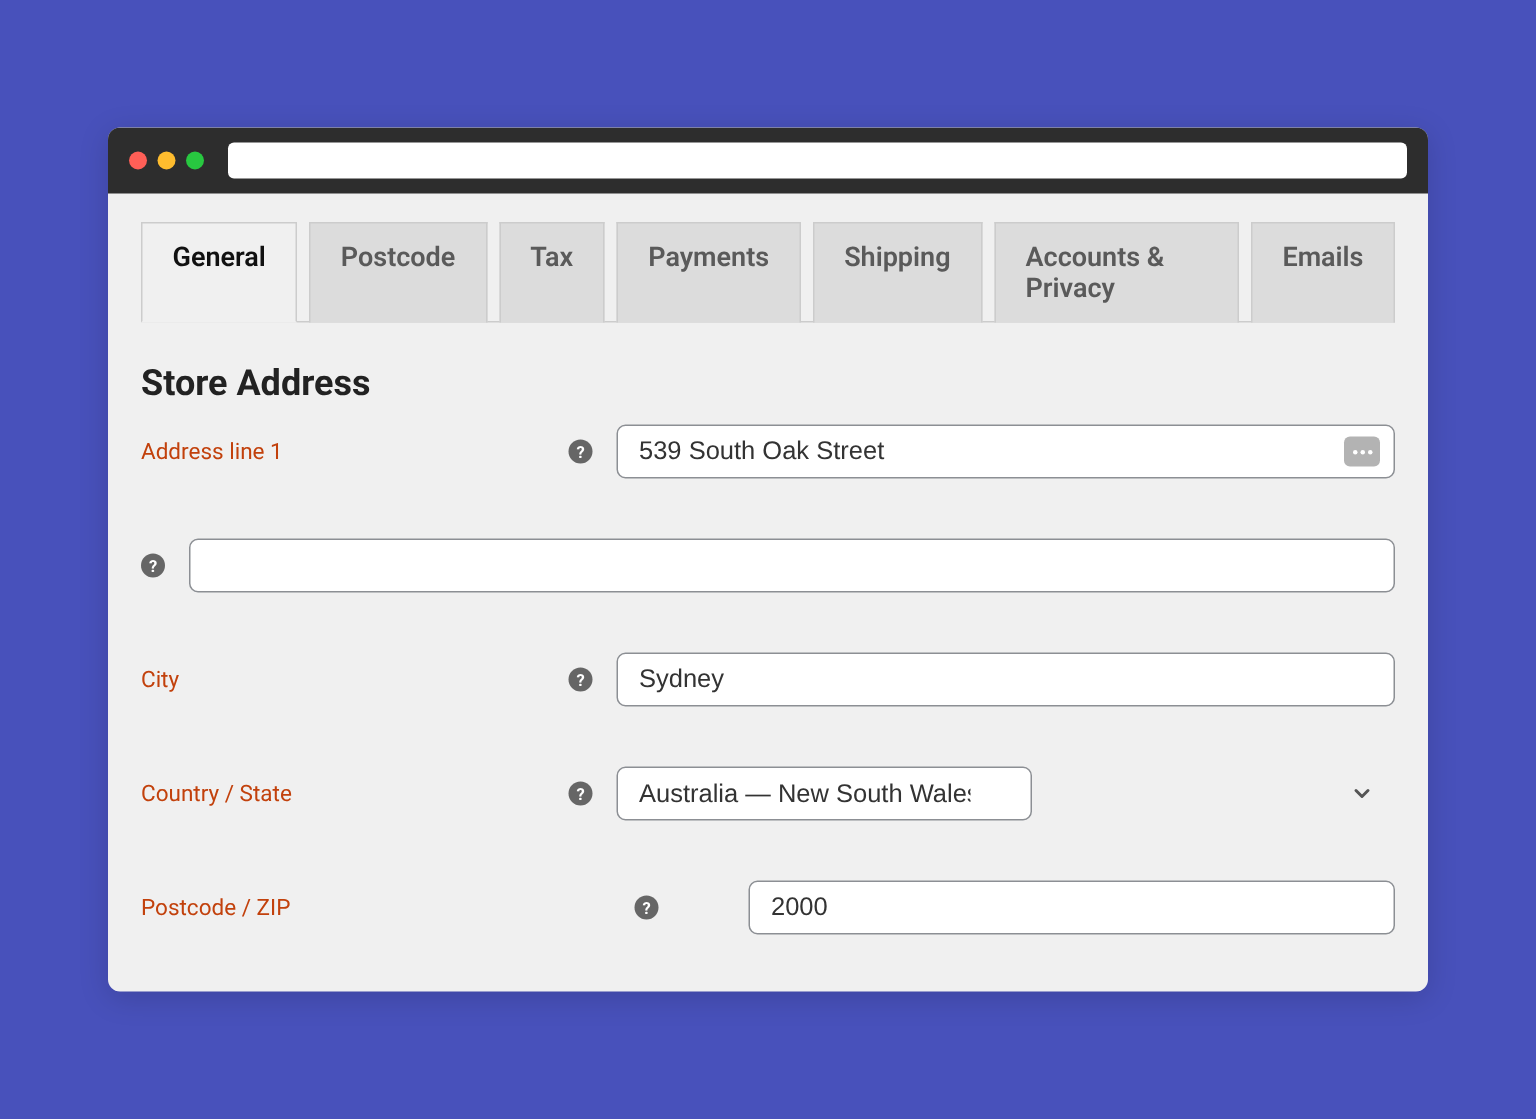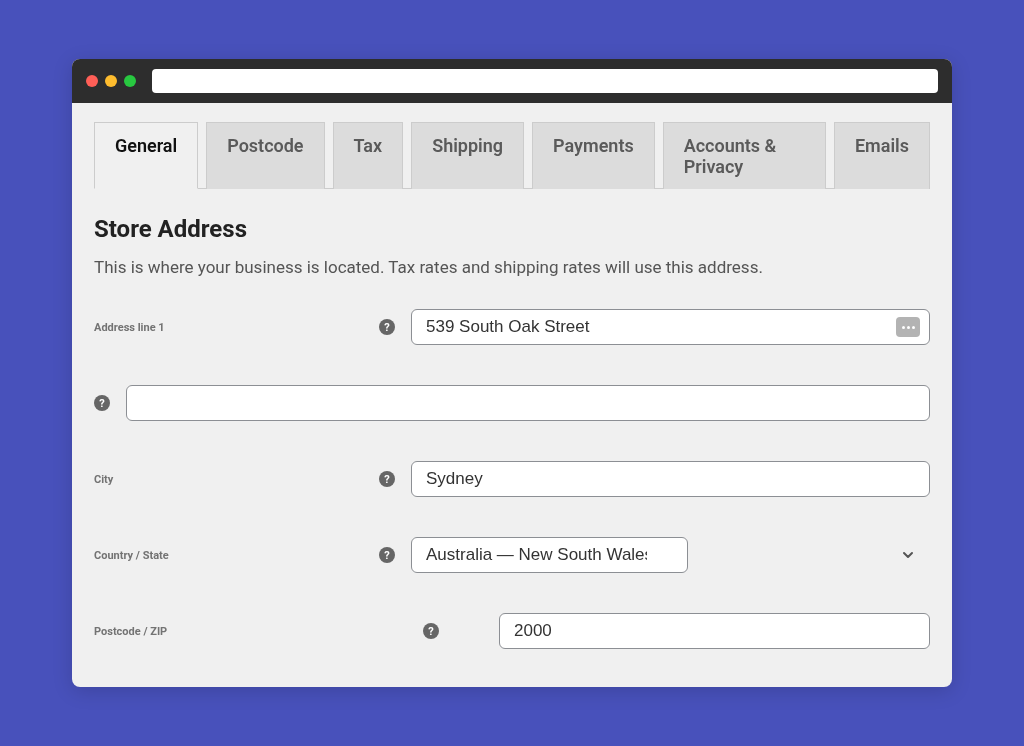--- a/index.html
+++ b/index.html
@@ -80,23 +80,23 @@
       margin-bottom: 32px;
     }
     .field-row {
       display: flex;
       align-items: center;
       margin-bottom: 40px;
     }
     .field-row:last-child { margin-bottom: 0; gap: 44px; }
     .field-label {
       width: 285px;
-      font-size: 11px;
-      font-weight: 700;
-      color: #737373;
+      font-size: 15px;
+      font-weight: 400;
+      color: #c2410c;
       display: flex;
       align-items: center;
     }
     .help-icon {
       width: 16px;
       height: 16px;
       border-radius: 50%;
       background: #666;
       color: #fff;
       font-size: 11px;
@@ -170,28 +170,27 @@
     </div>
     <div class="urlbar"></div>
   </div>
 
   <div class="content">
 
     <div class="tabs">
       <div class="tab active">General</div>
       <div class="tab">Postcode</div>
       <div class="tab">Tax</div>
+      <div class="tab">Payments</div>
       <div class="tab">Shipping</div>
-      <div class="tab">Payments</div>
       <div class="tab">Accounts &amp; Privacy</div>
       <div class="tab">Emails</div>
     </div>
 
     <h2 class="section-title">Store Address</h2>
-    <p class="section-desc">This is where your business is located. Tax rates and shipping rates will use this address.</p>
 
     <div class="field-row">
       <div class="field-label">Address line 1</div>
       <div class="help-icon">?</div>
       <div class="field-input-wrap">
         <input type="text" class="text-input" value="539 South Oak Street" style="">
         <div class="input-badge">
             <span></span>
             <span></span>
             <span></span>

